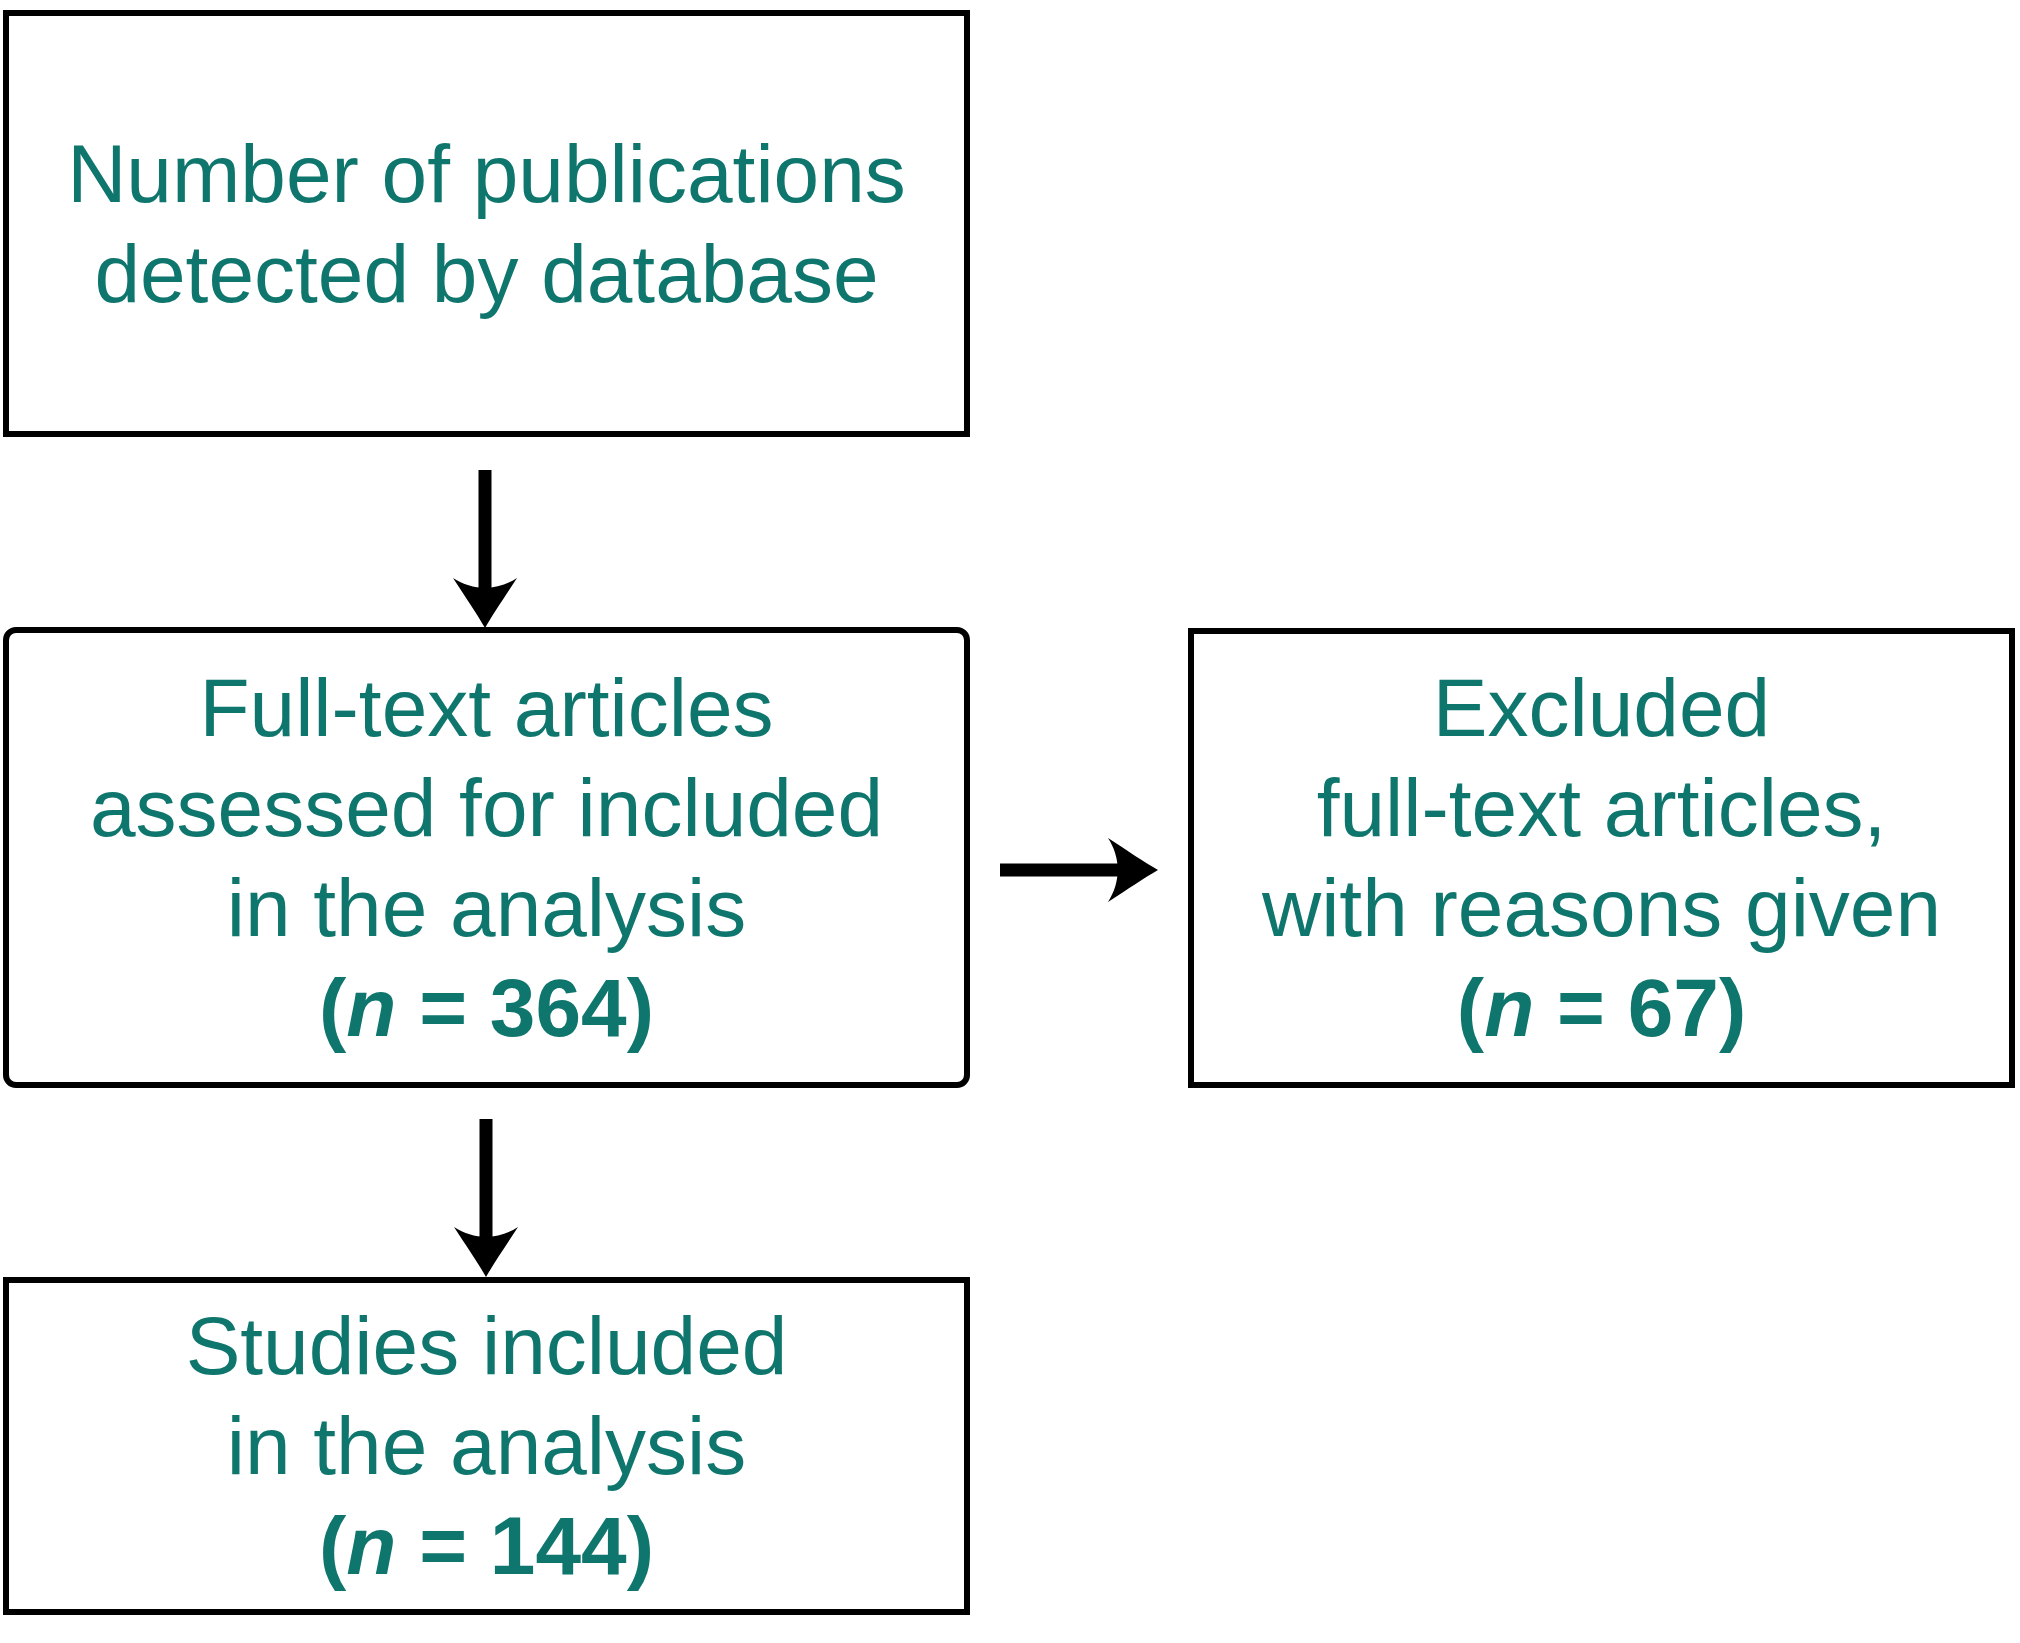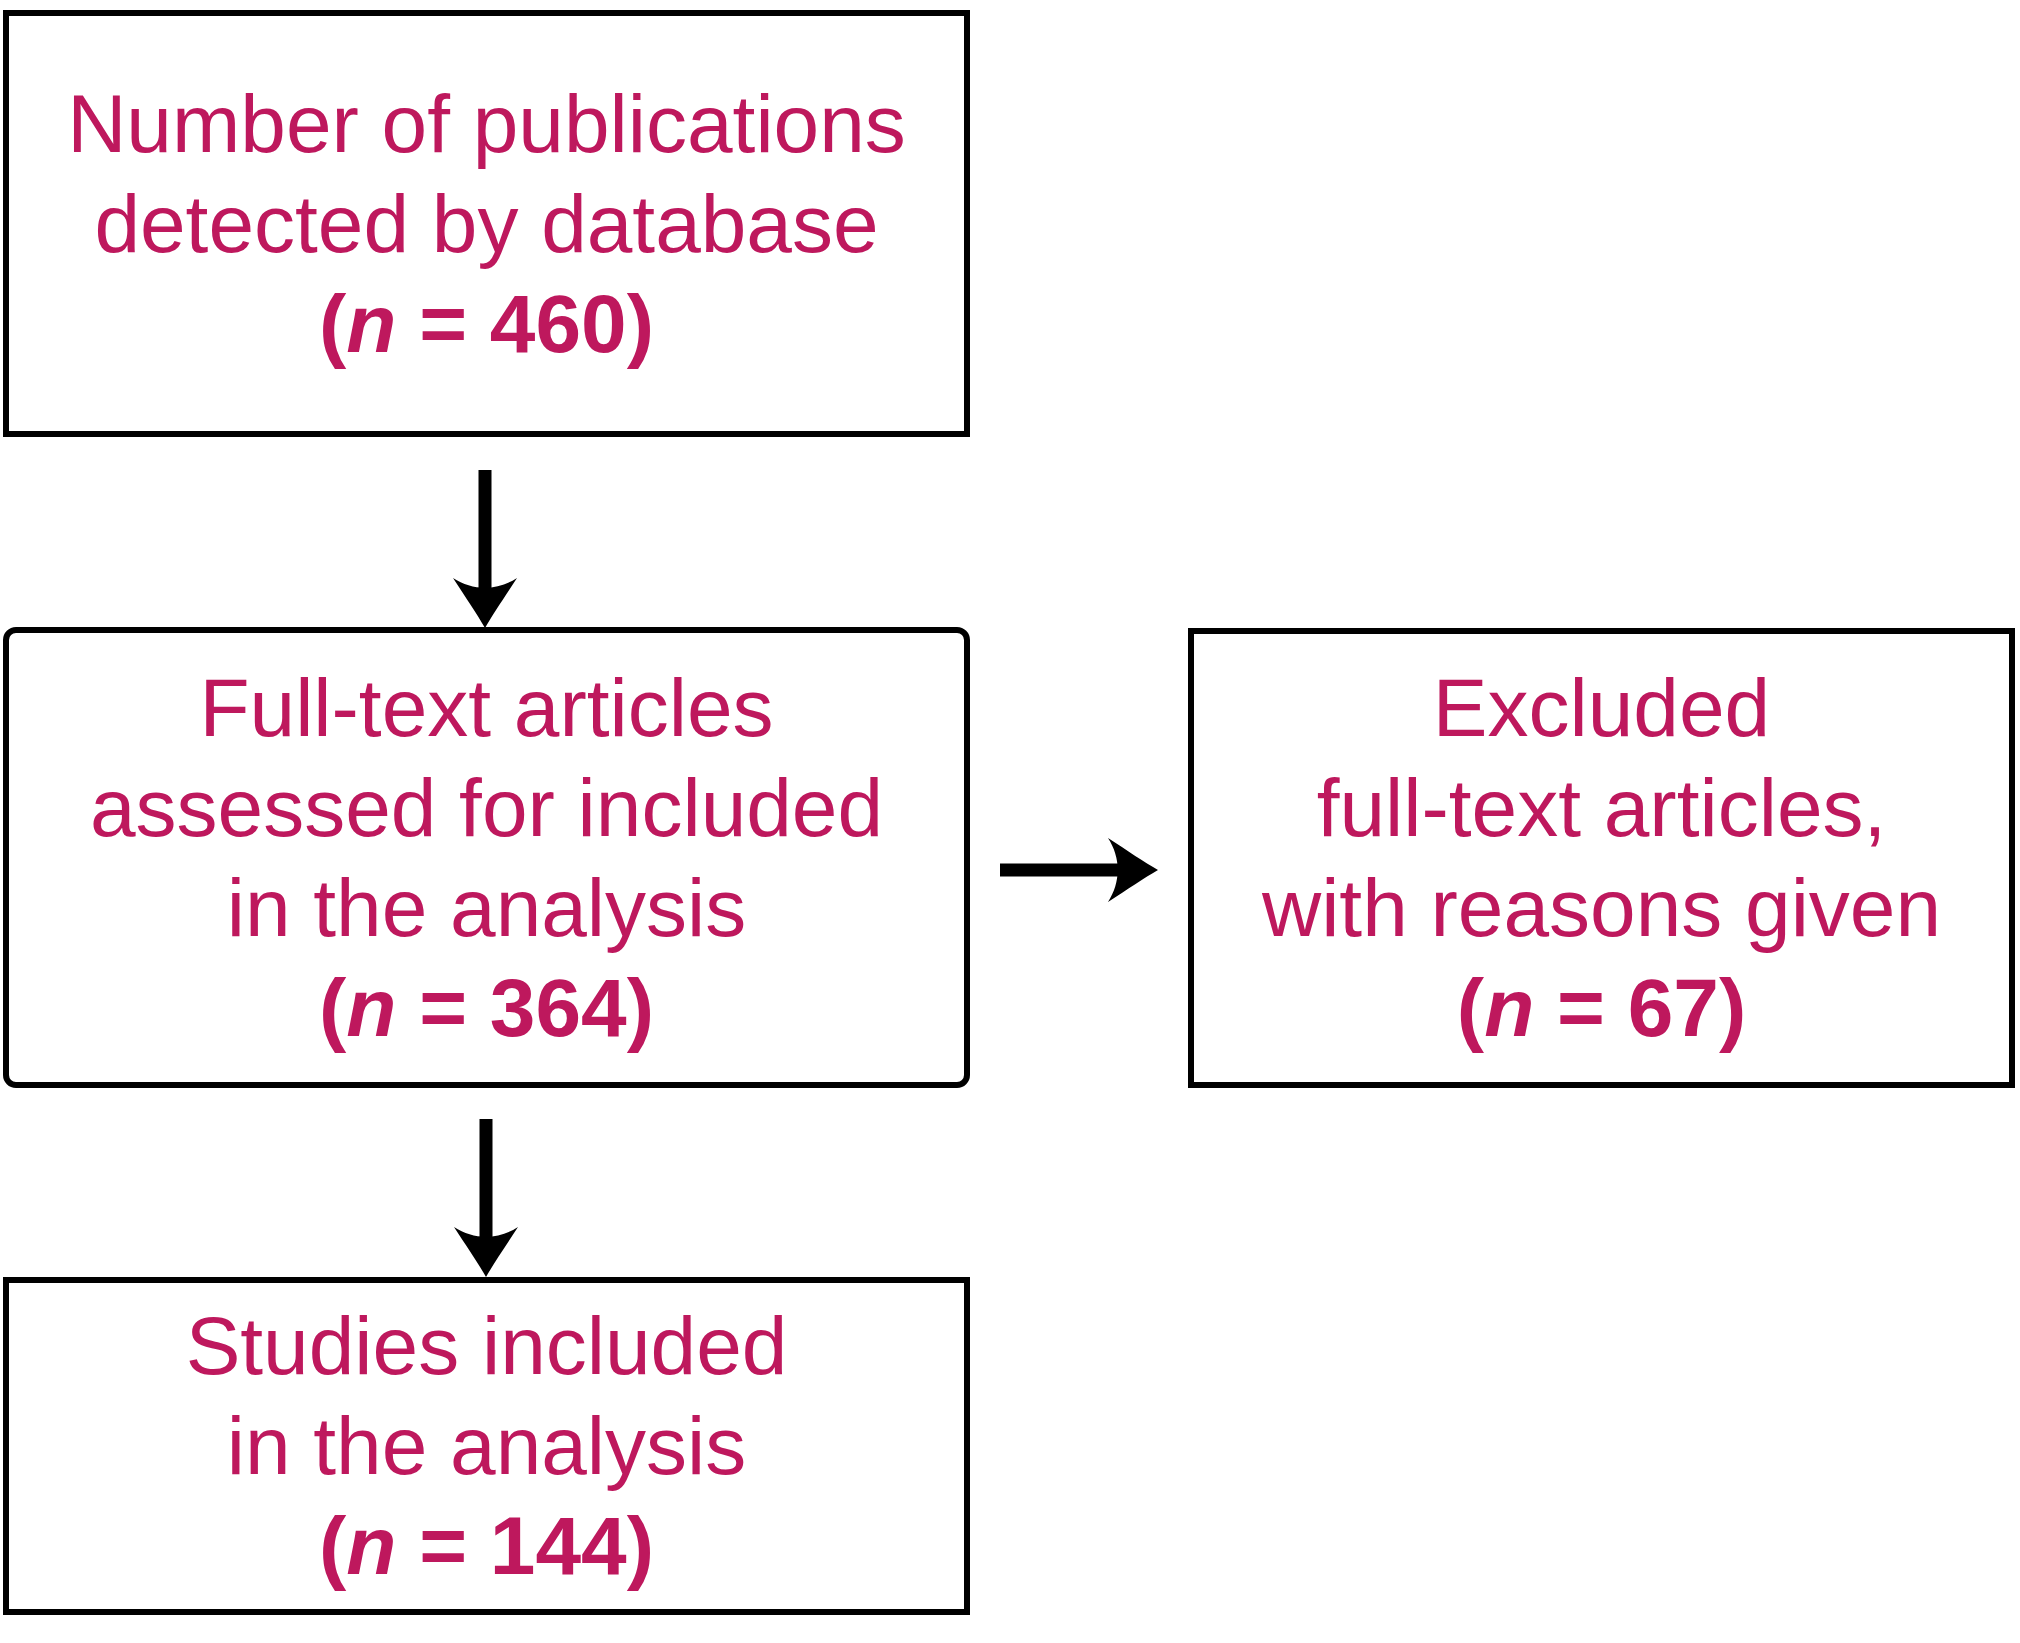--- a/index.html
+++ b/index.html
@@ -2,21 +2,21 @@
 <html><head>
 <meta charset="utf-8">
 <style>
   html,body{margin:0;padding:0;background:#ffffff;}
   .canvas{
     position:relative;
     width:2020px;
     height:1643px;
     background:#ffffff;
     font-family:"Liberation Sans","DejaVu Sans",sans-serif;
-    color:#be185d;
+    color:#0f766e;
     overflow:hidden;
   }
   .box{
     position:absolute;
     box-sizing:border-box;
     border:6px solid #000000;
     background:#ffffff;
     display:flex;
     flex-direction:column;
     justify-content:center;
@@ -42,21 +42,20 @@
   #arrow-3{left:1000px;top:830px;}
 </style>
 </head>
 <body>
 
 <div class="canvas">
 
   <div class="box" id="box-identified">
     <div class="line">Number of publications</div>
     <div class="line">detected by database</div>
-    <div class="line count"><span>(</span><i>n</i><span> = 460)</span></div>
   </div>
 
   <svg class="arrow" id="arrow-1" width="80" height="160" viewBox="0 0 80 160">
     <rect x="33.5" y="0" width="13" height="118"></rect>
     <path d="M40,158 C32,144 21,128 8,108 C28,121 52,121 72,108 C59,128 48,144 40,158 Z"></path>
   </svg>
 
   <div class="box" id="box-assessed">
     <div class="line">Full-text articles</div>
     <div class="line">assessed for included</div>

